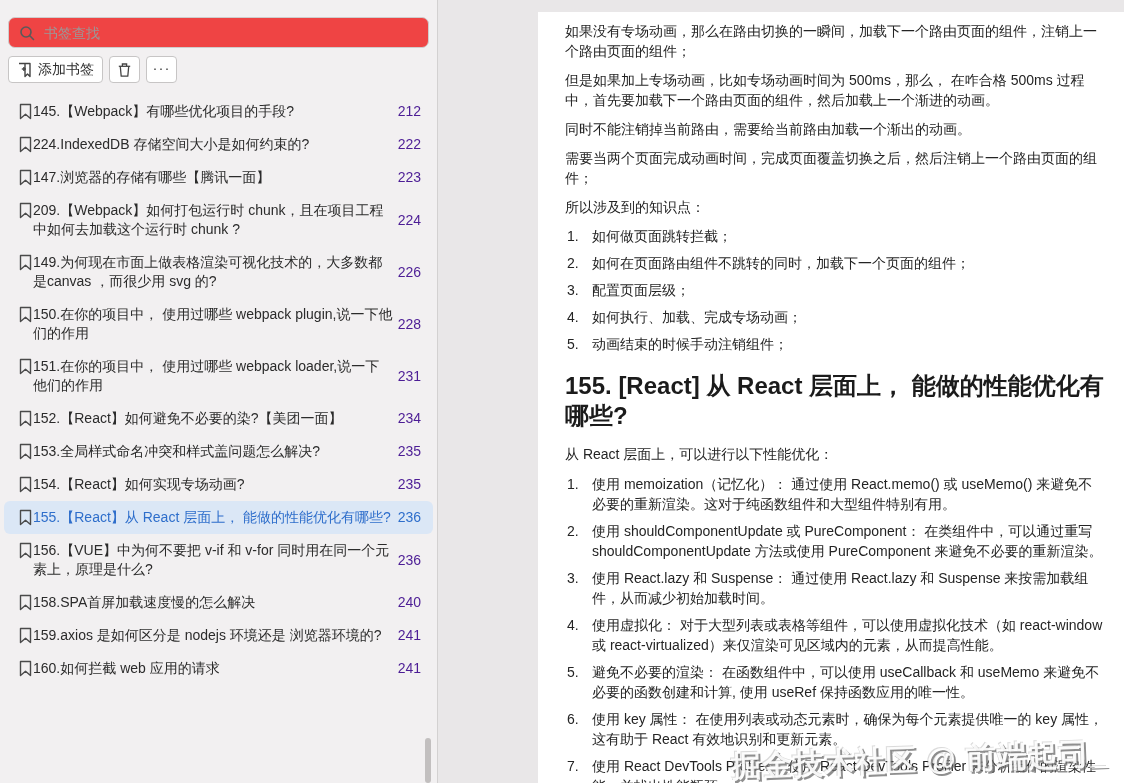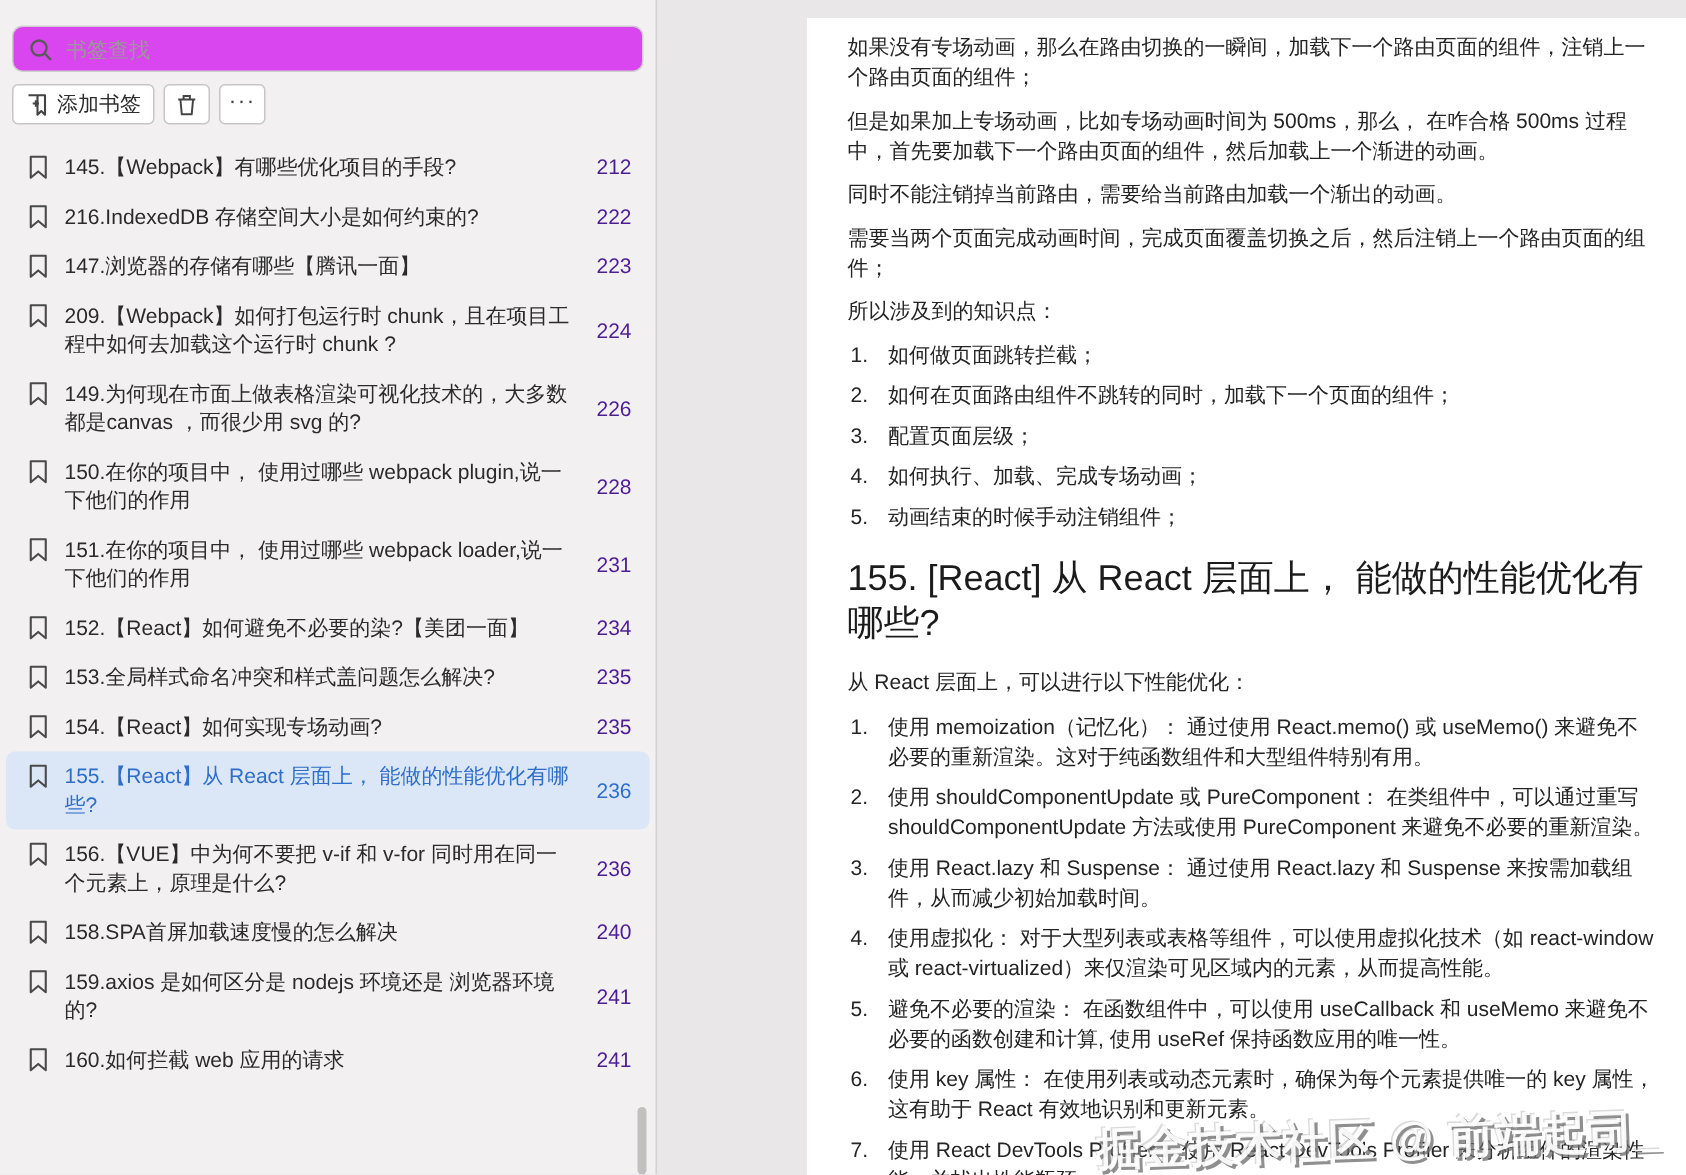--- a/index.html
+++ b/index.html
@@ -3,58 +3,58 @@
 <meta charset="utf-8">
 <style>
   * { box-sizing: border-box; margin: 0; padding: 0; }
   html,body { width:1124px; height:783px; overflow:hidden;
     font-family:"Liberation Sans","DejaVu Sans",sans-serif;
     background:#e9e7e8; }
 
   
   .sidebar { position:absolute; left:0; top:0; width:438px; height:783px;
     background:#f2f0f1; border-right:1px solid #d3d1d1; }
-  .search-box { margin:17px 8px 0 8px; height:31px; background:#d946ef;
+  .search-box { margin:17px 8px 0 8px; height:31px; background:#ef4444;
     border:1px solid #cfcdcd; border-radius:7px; display:flex; align-items:center;
     padding:0 10px; gap:9px; }
   .search-box svg { flex:0 0 auto; }
   .search-box input { border:none; outline:none; flex:1; font-size:14px;
     color:#333; background:transparent; font-family:inherit; }
   .search-box input::placeholder { color:#9b9898; }
 
   .toolbar { margin:8px 8px 0 8px; display:flex; gap:6px; }
   .tb-btn { background:#fff; border:1px solid #c7c5c5; border-radius:4px;
     height:27px; display:flex; align-items:center; padding:0 8px; gap:6px;
     font-size:14px; color:#2e2e2e; cursor:pointer; }
   .tb-btn.icon-only { width:31px; justify-content:center; padding:0; }
   .ellipsis-glyph { font-size:15px; letter-spacing:1px; color:#444; line-height:1; margin-top:-4px; }
 
   .bm-list { margin-top:12px; overflow:hidden; height:640px; }
-  .bm-row { display:flex; align-items:center; gap:10px; padding:7px 12px 7px 14px;
+  .bm-row { display:flex; align-items:center; padding:7px 12px 7px 14px;
     font-size:14px; line-height:19px; color:#2b2b2b; cursor:pointer; margin:0 4px; }
   .bm-icon { flex:0 0 auto; align-self:flex-start; margin-top:1px; display:flex; }
   .bm-label { flex:1; }
   .bm-page { flex:0 0 auto; min-width:28px; text-align:right; color:#4c1d95; }
   .bm-row.active { background:#dbe7f6; border-radius:6px; color:#2e6ecb; }
   .bm-row.active .bm-page { color:#2e6ecb; }
 
   .sb-scrollbar { position:absolute; right:6px; width:6px; top:738px; height:45px;
     background:#c2bfbf; border-radius:3px; }
 
   
   .page { position:absolute; left:538px; top:12px; width:586px; height:783px;
     background:#ffffff; overflow:hidden; }
   .page-content { padding:9px 19px 0 27px; font-size:14px; line-height:20px;
     color:#242424; }
   .doc-p { margin-bottom:9px; }
   .doc-list { margin:2px 0 0 2px; }
   .doc-li { display:flex; margin-bottom:7px; }
   .doc-li .doc-num { flex:0 0 auto; min-width:18px; margin-right:7px; }
   .doc-li .doc-text { flex:1; }
-  .doc-heading { font-size:24px; font-weight:normal; color:#1b1b1b;
+  .doc-heading { font-size:24px; font-weight:bold; color:#1b1b1b;
     margin:17px 0 13px 0; line-height:30px; }
   .doc-intro { margin-bottom:10px; }
   .opt-list { margin-left:2px; }
   .opt-list .doc-li { margin-bottom:7px; }
 
   .watermark { position:absolute; right:16px; bottom:14px; font-size:30px;
     font-weight:bold; letter-spacing:1px; white-space:nowrap;
     color:rgba(255,255,255,0.92);
     text-shadow:2px 2px 0 rgba(105,105,105,0.75), -1px -1px 0 rgba(150,150,150,0.35);
     transform:rotate(-2deg); pointer-events:none; }
@@ -110,21 +110,21 @@
         <span class="bm-label">145.【Webpack】有哪些优化项目的手段?</span>
         <span class="bm-page">212</span>
       </div>
 
       <div class="bm-row">
         <span class="bm-icon">
           <svg width="15" height="17" viewBox="0 0 15 17">
             <path d="M2.5 1.5 H12.5 V15.5 L7.5 11.3 L2.5 15.5 Z" fill="none" stroke="#4a4a4a" stroke-width="1.4" stroke-linejoin="round"></path>
           </svg>
         </span>
-        <span class="bm-label">216.IndexedDB 存储空间大小是如何约束的?</span>
+        <span class="bm-label">224.IndexedDB 存储空间大小是如何约束的?</span>
         <span class="bm-page">222</span>
       </div>
 
       <div class="bm-row">
         <span class="bm-icon">
           <svg width="15" height="17" viewBox="0 0 15 17">
             <path d="M2.5 1.5 H12.5 V15.5 L7.5 11.3 L2.5 15.5 Z" fill="none" stroke="#4a4a4a" stroke-width="1.4" stroke-linejoin="round"></path>
           </svg>
         </span>
         <span class="bm-label">147.浏览器的存储有哪些【腾讯一面】</span>

